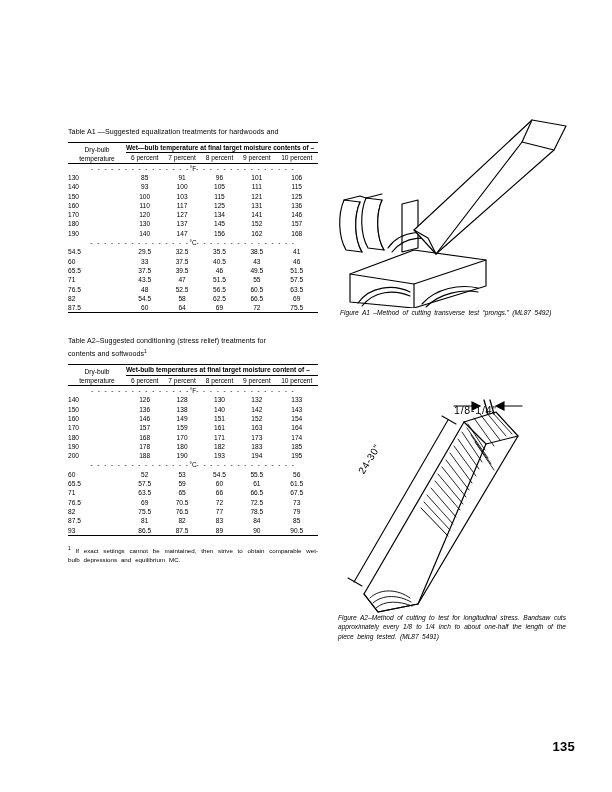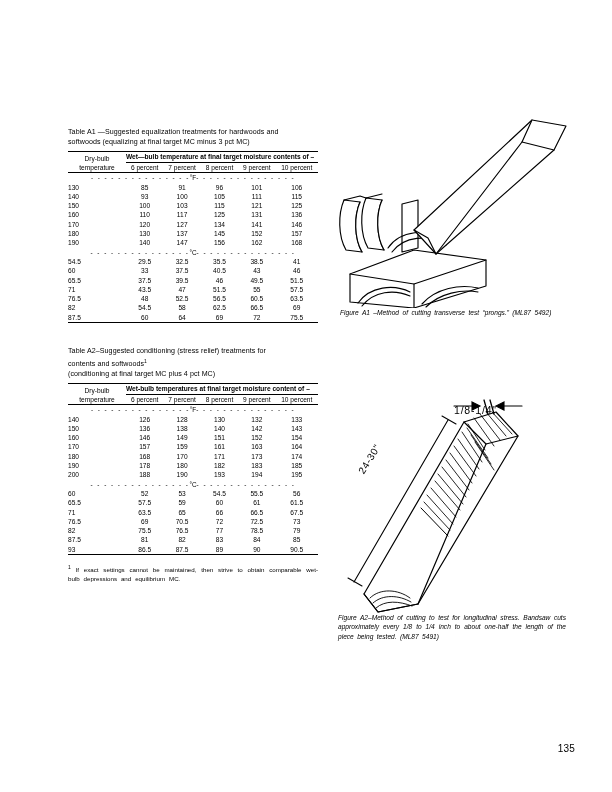--- a/index.html
+++ b/index.html
@@ -139,36 +139,35 @@
   .fig2-caption { position: absolute; left: 2px; top: 495px; }
 
   .fig1-art { position: absolute; left: 0px; top: 0px; }
   .fig2-art { position: absolute; left: 0px; top: 280px; }
 
   
   .page-number {
     position: absolute;
     right: 37px;
     bottom: 38px;
-    font-size: 10px;
-    font-weight: normal;
+    font-size: 13px;
+    font-weight: bold;
     letter-spacing: 0.02em;
   }
 </style>
 </head>
 <body>
 
 <div class="page">
 
   <div class="left-col">
 
     <div>
       <div class="tbl-title">
         <span>Table A1 —Suggested equalization treatments for hardwoods and</span>
-        <span class="line2">softwoods (equalizing at final target MC minus 3 pct MC)</span>
       </div>
 
       <table class="data">
         <tbody>
             <tr class="hdr-row rule-top">
           <td rowspan="2" class="stub-hdr">
             <span>Dry-bulb</span><br>
             <span>temperature</span>
           </td>
           <td colspan="5" class="span-hdr-cell">
@@ -305,21 +304,20 @@
           <td class="num">75.5</td>
         </tr>
       </tbody>
         </table>
     </div>
 
     <div style="margin-top:24px;">
       <div class="tbl-title justify">
         <span>Table A2–Suggested conditioning (stress relief) treatments for</span>
         <span class="line2"><span>contents and softwoods</span><sup class="sup-marker">1</sup></span>
-        <span class="line2">(conditioning at final target MC plus 4 pct MC)</span>
       </div>
 
       <table class="data">
         <tbody>
             <tr class="hdr-row rule-top">
           <td rowspan="2" class="stub-hdr">
             <span>Dry-bulb</span><br>
             <span>temperature</span>
           </td>
           <td colspan="5" class="span-hdr-cell">

